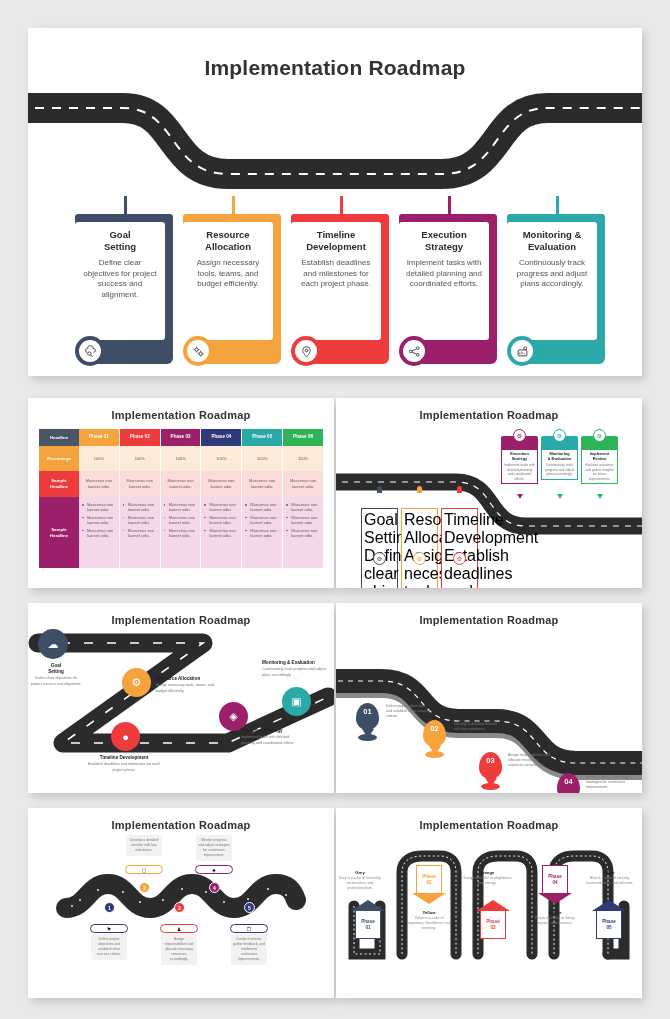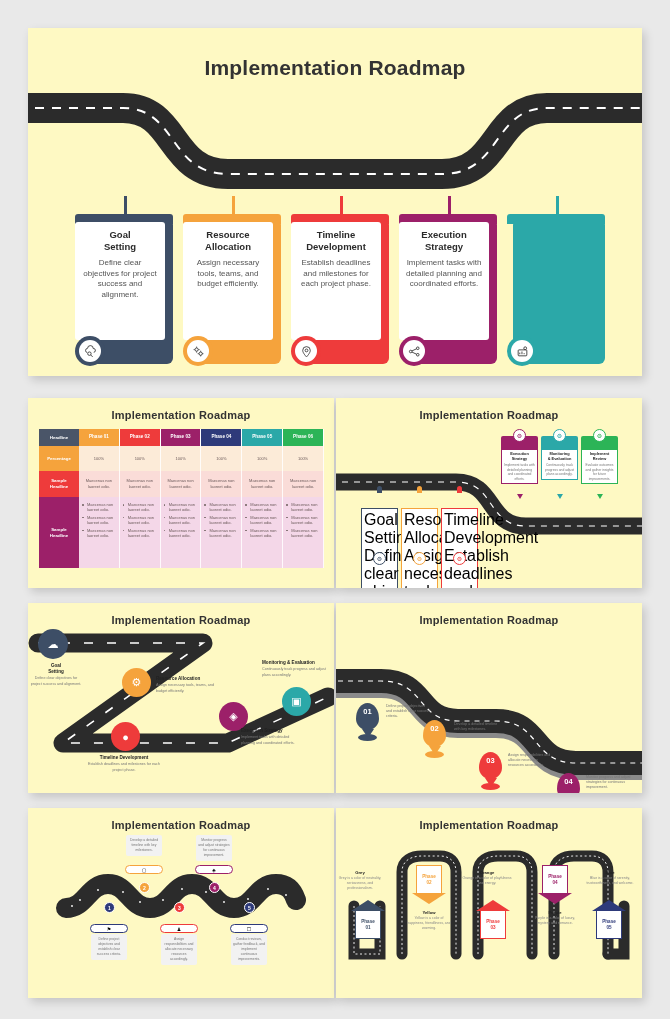--- a/index.html
+++ b/index.html
@@ -6,21 +6,21 @@
   html,body{
     width:670px; height:1019px;
     background:#e9e9e9;
     font-family:"Liberation Sans", sans-serif;
     overflow:hidden;
   }
   .page{position:relative;width:670px;height:1019px;}
 
   
   .slide{
-    position:absolute;background:#fef9c3;
+    position:absolute;background:#ffffff;
     box-shadow:3px 4px 9px rgba(0,0,0,.16);
     overflow:hidden;
   }
   .slide-title{
     text-align:center;font-weight:bold;color:#333;
     letter-spacing:.2px;
   }
 
   
   #hero{left:28px;top:28px;width:614px;height:348px;}
@@ -227,20 +227,24 @@
             </svg>
           </div>
         </div>
       </div>
 
       <div class="hcard" style="left:479px">
         <div class="stem" style="background: rgb(43, 168, 168);"></div>
         <div class="bar" style="background: rgb(43, 168, 168);"></div>
         <div class="shadowbox" style="background: rgb(43, 168, 168);"></div>
         <div class="foot" style="background: rgb(43, 168, 168);"></div>
+        <div class="panel">
+          <div class="ctitle">Monitoring &amp;<br>Evaluation</div>
+          <div class="cdesc">Continuously track progress and adjust plans accordingly.</div>
+        </div>
         <div class="iconc" style="background: rgb(43, 168, 168);">
           <div class="inner">
             <svg width="13" height="13" viewBox="0 0 24 24" fill="none" stroke="#333" stroke-width="1.6">
               <rect x="4" y="9" width="16" height="11" rx="1.5"></rect>
               <path d="M7 17v-3M11 17v-5M15 17v-2"></path>
                 <circle cx="17" cy="6" r="2.6"></circle>
             </svg>
           </div>
         </div>
       </div>

